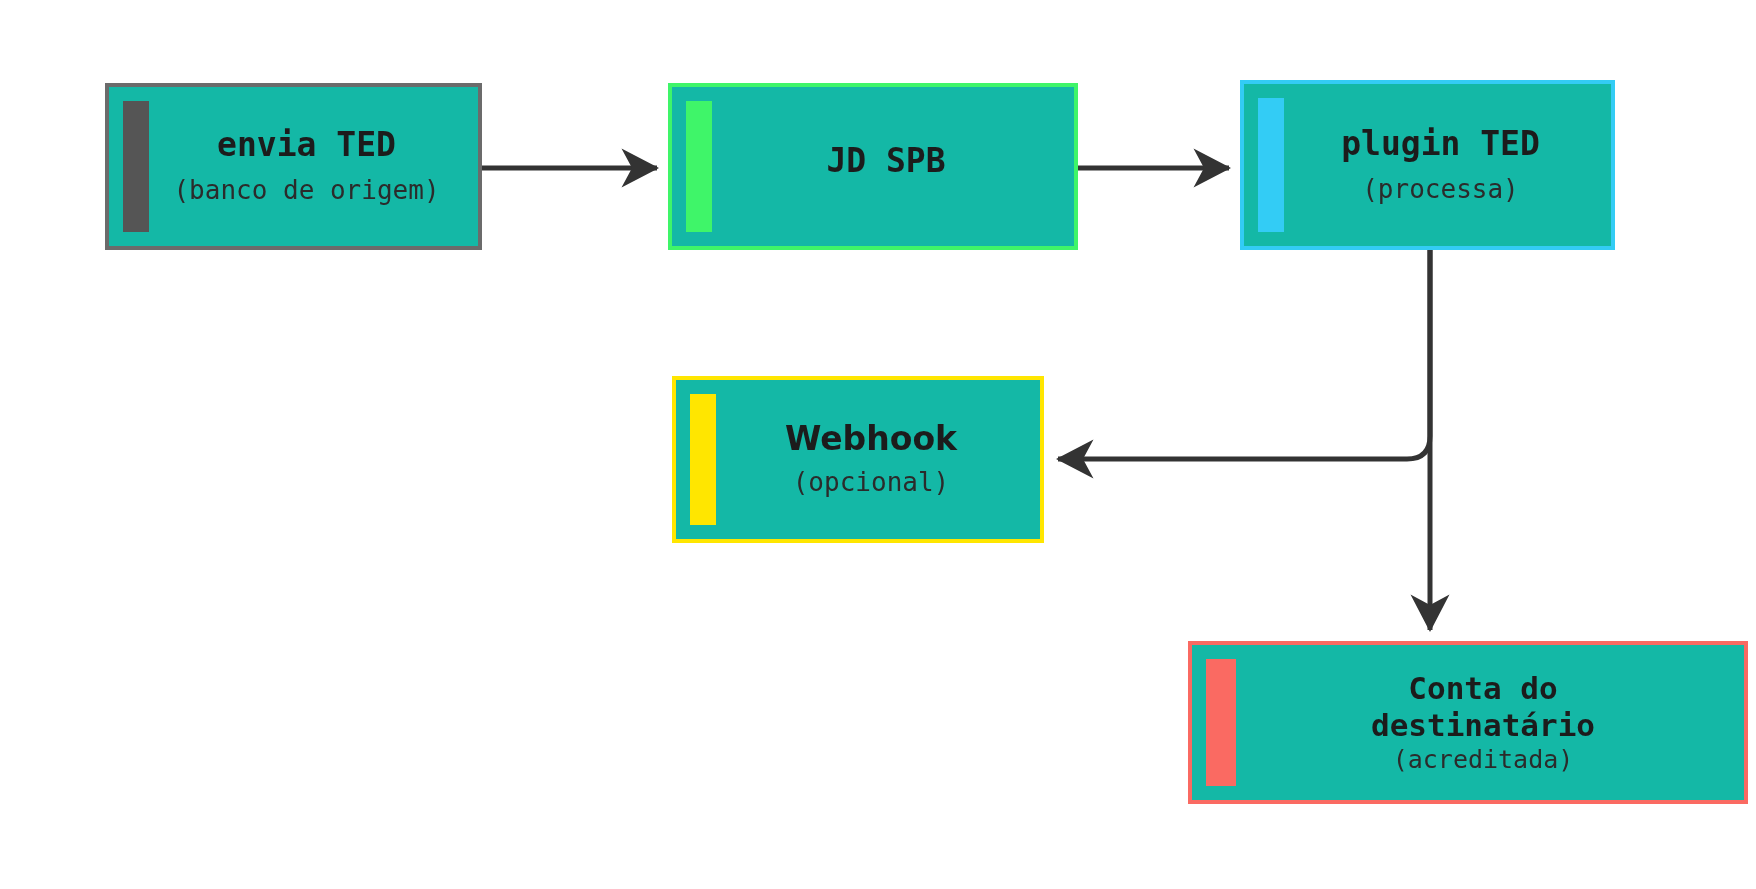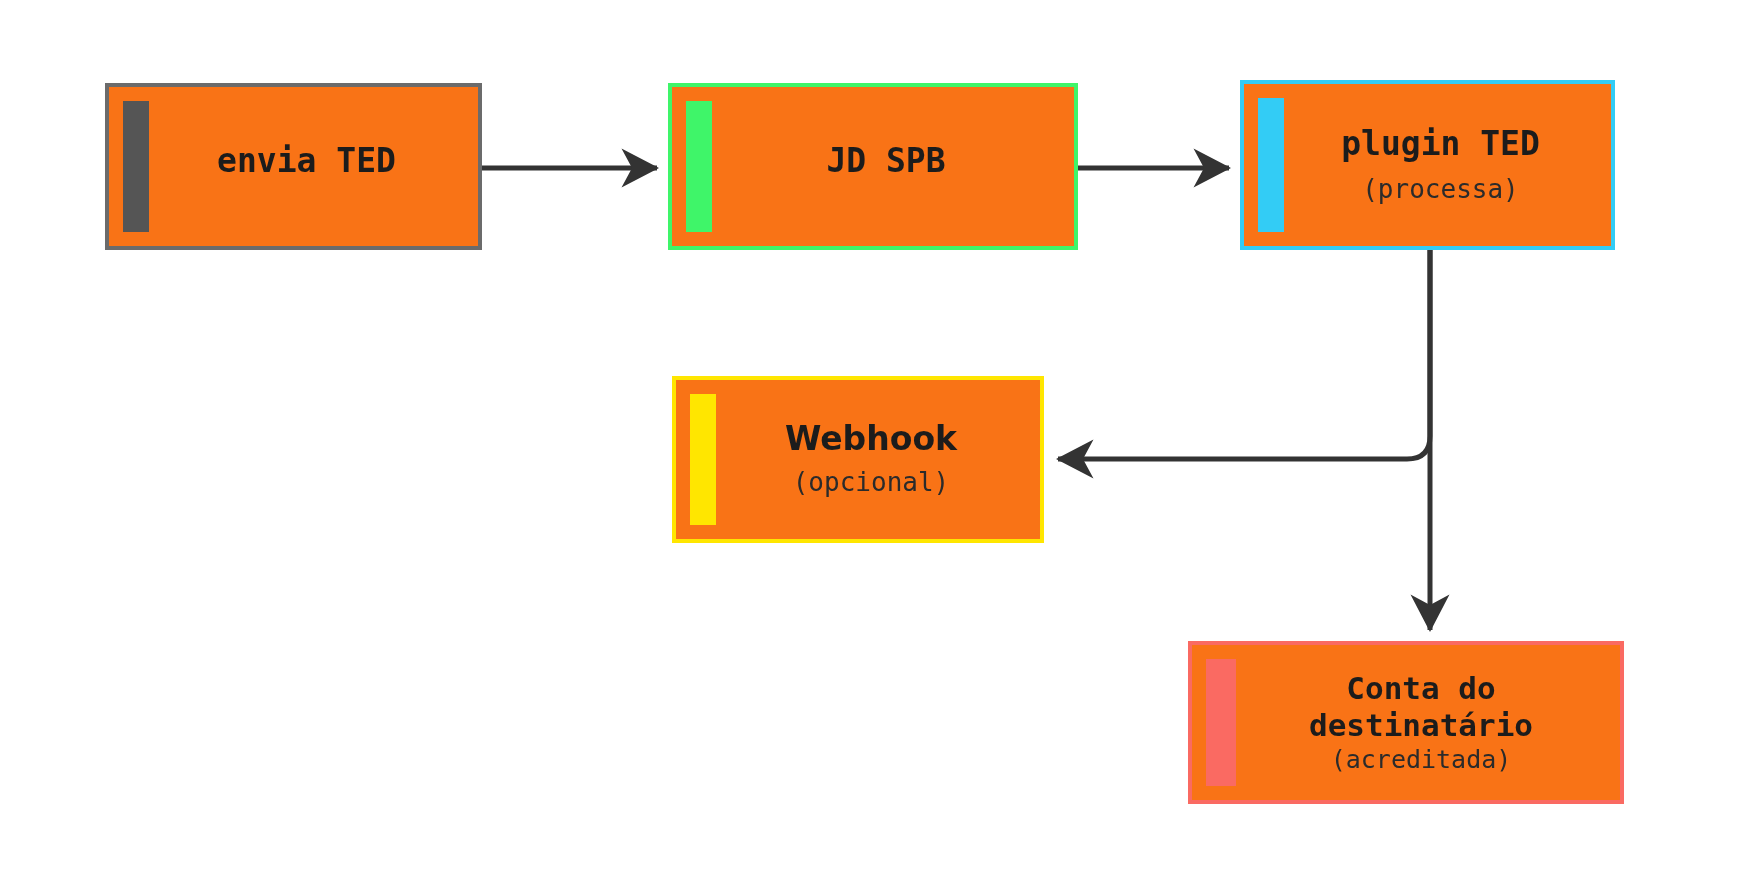--- a/index.html
+++ b/index.html
@@ -28,21 +28,21 @@
     left: 0; top: 0;
     width: 1756px;
     height: 889px;
     pointer-events: none;
   }
 
   
   .node {
     position: absolute;
     box-sizing: border-box;
-    background: #f97316;
+    background: #14b8a6;
     border-style: solid;
     display: flex;
     flex-direction: column;
     align-items: center;
     justify-content: center;
   }
   .accent {
     position: absolute;
     top: 14px;
     bottom: 14px;
@@ -104,21 +104,21 @@
   }
   #node-webhook .accent { background: #ffe600; }
   #node-webhook .node-title {
     font-family: "DejaVu Sans", sans-serif;
     font-size: 33px; margin-bottom: 8px; padding-left: 26px;
   }
   #node-webhook .node-sub { font-size: 26px; padding-left: 26px;}
 
   #node-conta-destinatario {
     left: 1188px; top: 641px;
-    width: 436px; height: 163px;
+    width: 560px; height: 163px;
     border-width: 4px;
     border-color: #fa6a62;
   }
   #node-conta-destinatario .accent { background: #fa6a62; width: 30px; }
   #node-conta-destinatario .node-title { font-size: 31px; margin-bottom: 2px; padding-left: 30px;}
   #node-conta-destinatario .node-sub { font-size: 25px; padding-left: 30px;}
 
   
   #brand-logo {
     position: absolute;
@@ -163,20 +163,21 @@
     </g>
 
     <g>
       <line x1="1430" y1="250" x2="1430" y2="630" stroke="#333333" stroke-width="5" marker-end="url(#arrowhead-down)"></line>
     </g>
   </svg>
 
   <div class="node" id="node-envia-ted">
     <span class="accent"></span>
     <div class="node-title">envia TED</div>
+    <div class="node-sub">(banco de origem)</div>
   </div>
 
   <div class="node" id="node-jd-spb">
     <span class="accent"></span>
     <div class="node-title">JD SPB</div>
   </div>
 
   <div class="node" id="node-plugin-ted">
     <span class="accent"></span>
     <div class="node-title">plugin TED</div>

